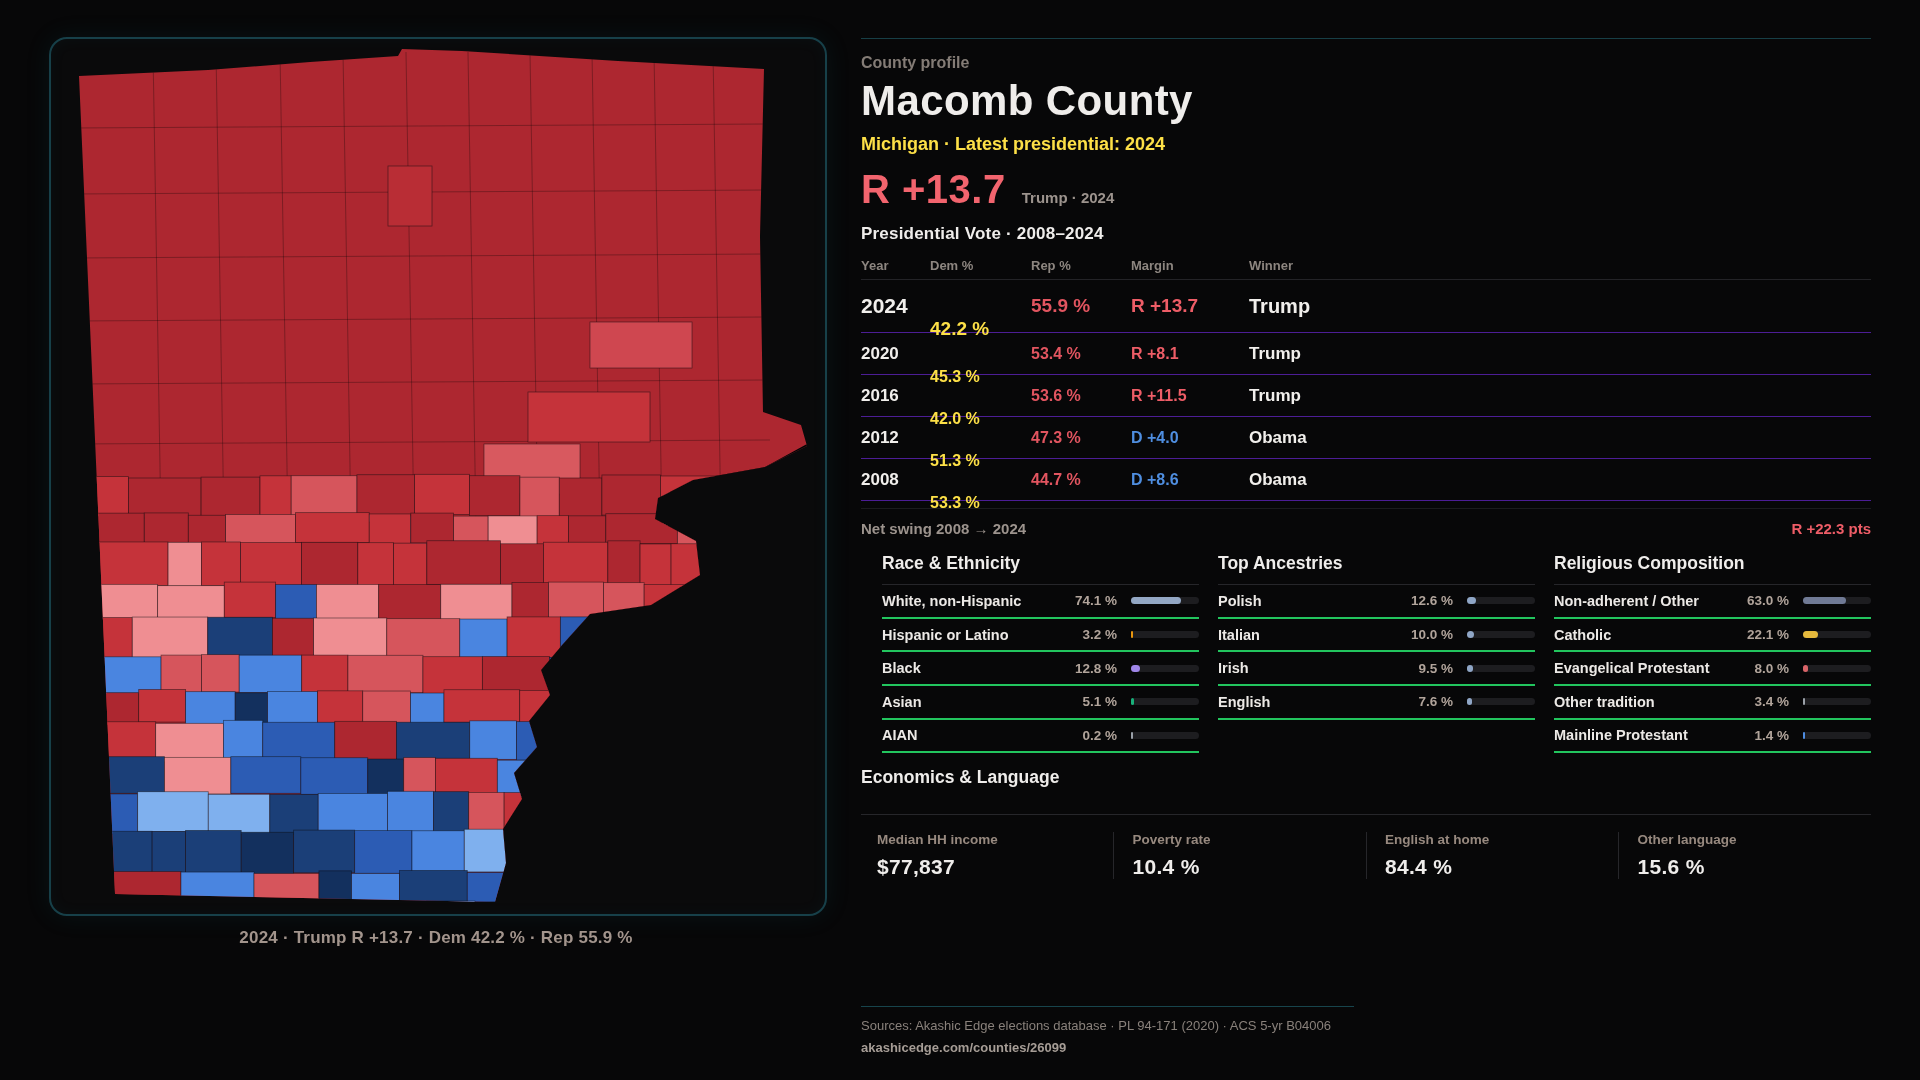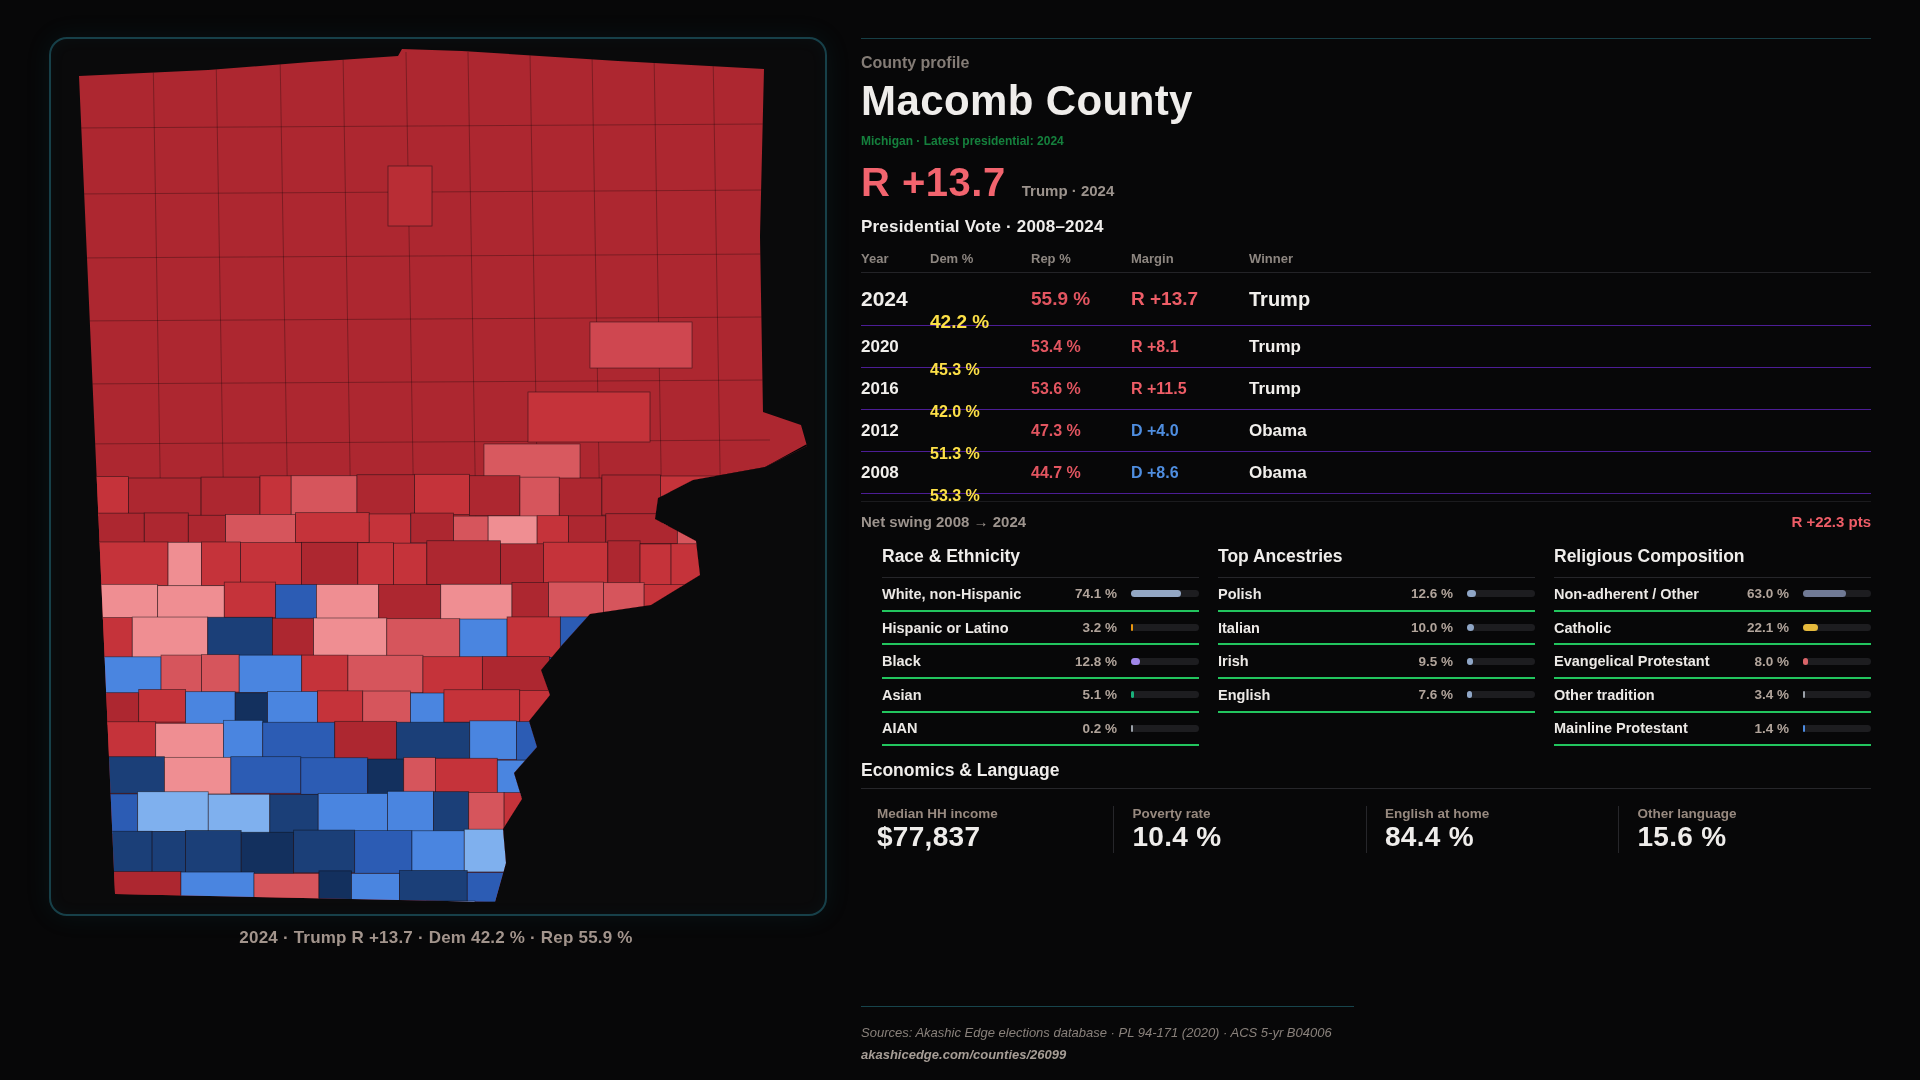--- a/index.html
+++ b/index.html
@@ -18,21 +18,21 @@
   
   .info{position:absolute;left:861px;top:30px;width:1010px;}
   .brand-row{display:flex;align-items:center;height:42px;}
   .brand-diamond{width:30px;height:30px;flex:0 0 30px;}
   .brand-name{font-size:26px;font-weight:700;margin-left:12px;letter-spacing:.2px;}
   .brand-domain{margin-left:auto;font-size:15px;font-weight:700;color:#8d837c;}
   .header-divider{border-top:1px solid #173f46;margin-top:8px;}
 
   .eyebrow{margin-top:15px;font-size:16px;font-weight:700;color:#847c76;}
   .title{margin-top:6px;font-size:42px;font-weight:700;letter-spacing:.4px;line-height:1.1;}
-  .subtitle{margin-top:10px;font-size:12px;font-weight:700;color:#15803d;}
+  .subtitle{margin-top:10px;font-size:18px;font-weight:700;color:#fde047;}
 
   .stat-row{margin-top:12px;display:flex;align-items:baseline;gap:16px;}
   .stat-value{font-size:40px;font-weight:700;color:#f2646e;letter-spacing:.5px;}
   .stat-caption{font-size:15px;font-weight:700;color:#9c938d;}
 
   .table-title{margin-top:12px;font-size:17px;font-weight:700;letter-spacing:.2px;}
 
   .vote-table{margin-top:8px;}
   .vt-row{display:flex;align-items:center;height:41px;border-bottom:1px solid #4c1d95;}
   .vt-row.head{height:27px;border-bottom:1px solid #232327;}
@@ -55,28 +55,28 @@
 
   .demo-grid{display:flex;gap:19px;margin-top:16px;margin-left:21px;}
   .demo-col{width:324px;}
   .demo-title{font-size:17.5px;font-weight:700;padding-bottom:10px;border-bottom:1px solid #26262a;}
   .demo-row{display:flex;align-items:center;height:31.6px;border-bottom:2px solid #22c55e;}
   .demo-label{flex:1;font-size:14.5px;font-weight:700;color:#ece9e6;white-space:nowrap;}
   .demo-value{width:52px;text-align:right;font-size:13.5px;font-weight:600;color:#b1a49b;margin-right:14px;white-space:nowrap;}
   .demo-bar{width:68px;height:7px;border-radius:4px;background:#1d1d20;position:relative;flex:0 0 68px;}
   .demo-fill{position:absolute;left:0;top:0;height:100%;border-radius:4px;}
 
-  .econ-title{margin-top:14px;font-size:17.5px;font-weight:700;padding-bottom:7px;border-bottom:1px solid #26262a;}
+  .econ-title{margin-top:14px;font-size:17.5px;font-weight:700;padding-bottom:26px;border-bottom:1px solid #26262a;}
   .econ-row{display:flex;margin-top:17px;}
   .econ-stat{width:258px;box-sizing:border-box;padding-left:16px;}
   .econ-stat + .econ-stat{border-left:1px solid #26262a;padding-left:18px;}
   .econ-label{font-size:13.5px;font-weight:600;color:#97897f;}
-  .econ-value{margin-top:0;font-size:28px;font-weight:700;letter-spacing:.3px;}
-
-  .footer{position:absolute;left:861px;top:1006px;width:493px;border-top:1px solid #17444c;padding-top:18px;font-style:italic;}
+  .econ-value{margin-top:8px;font-size:21px;font-weight:700;letter-spacing:.3px;}
+
+  .footer{position:absolute;left:861px;top:1006px;width:493px;border-top:1px solid #17444c;padding-top:11px;}
   .footer-sources{font-size:13px;font-weight:500;color:#89817b;}
   .footer-link{margin-top:7px;font-size:13px;font-weight:700;color:#a69d96;}
 </style>
 </head>
 <body>
 
 <div class="page">
 
   <div class="map-panel">
     <svg id="county-map" viewBox="0 0 774 875" preserveAspectRatio="none">

